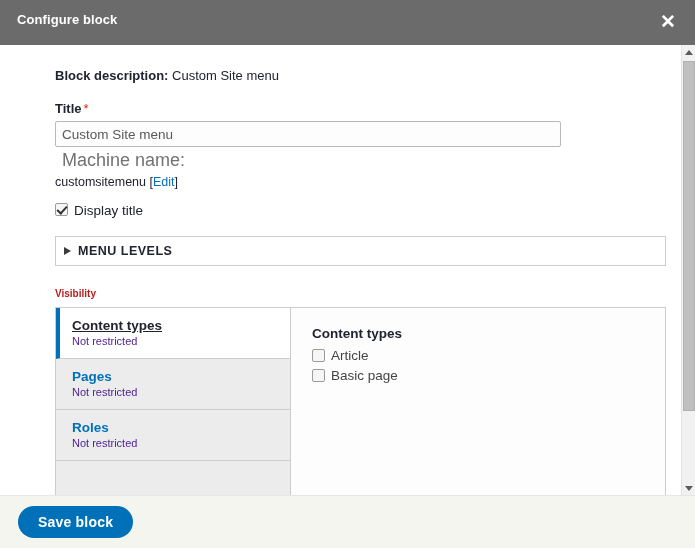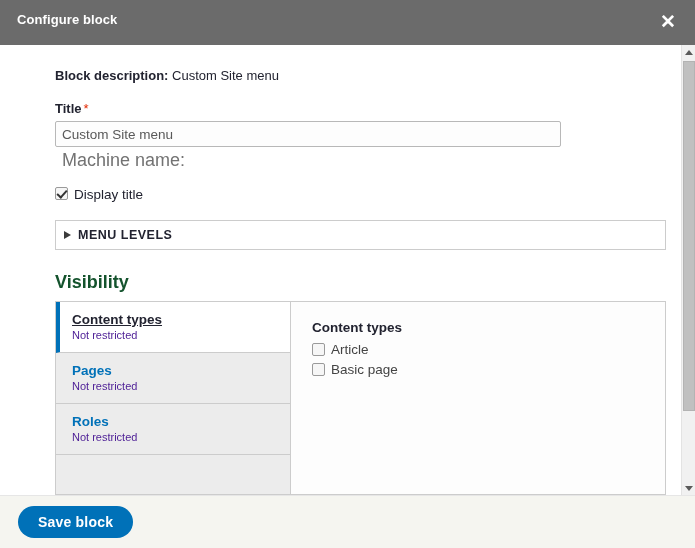--- a/index.html
+++ b/index.html
@@ -256,22 +256,22 @@
     font-weight: bold;
     font-size: 12.5px;
     letter-spacing: 0.5px;
     text-transform: uppercase;
     color: #222330;
   }
 
   #visibility-heading {
     margin-top: 22px;
     font-weight: bold;
-    font-size: 18px;
-    color: #14532d;
+    font-size: 10px;
+    color: #b91c1c;
   }
 
   
   #vtabs {
     margin-top: 8px;
     position: relative;
     border: 1px solid #ccc;
     background: #fdfdfd;
     height: 194px;
     box-sizing: border-box;
@@ -390,20 +390,24 @@
         </div>
 
         <div class="form-item">
           <label class="form-label">
             <span>Title</span><span class="req-marker">*</span>
           </label>
           <div id="title-row">
             <input id="title-input" type="text" value="Custom Site menu" style="">
             <span id="machine-name-wrap">Machine name:</span>
           </div>
+          <div id="machine-name-line">
+            <span>customsitemenu</span>
+            <span>[</span><a id="machine-name-edit">Edit</a><span>]</span>
+          </div>
         </div>
 
         <div id="display-title-row">
           <input class="cb checked" type="checkbox" checked="" style="">
           <span id="display-title-label">Display title</span>
         </div>
 
         <div id="menu-levels">
           <div id="menu-levels-summary">
             <span id="menu-levels-marker"></span>

